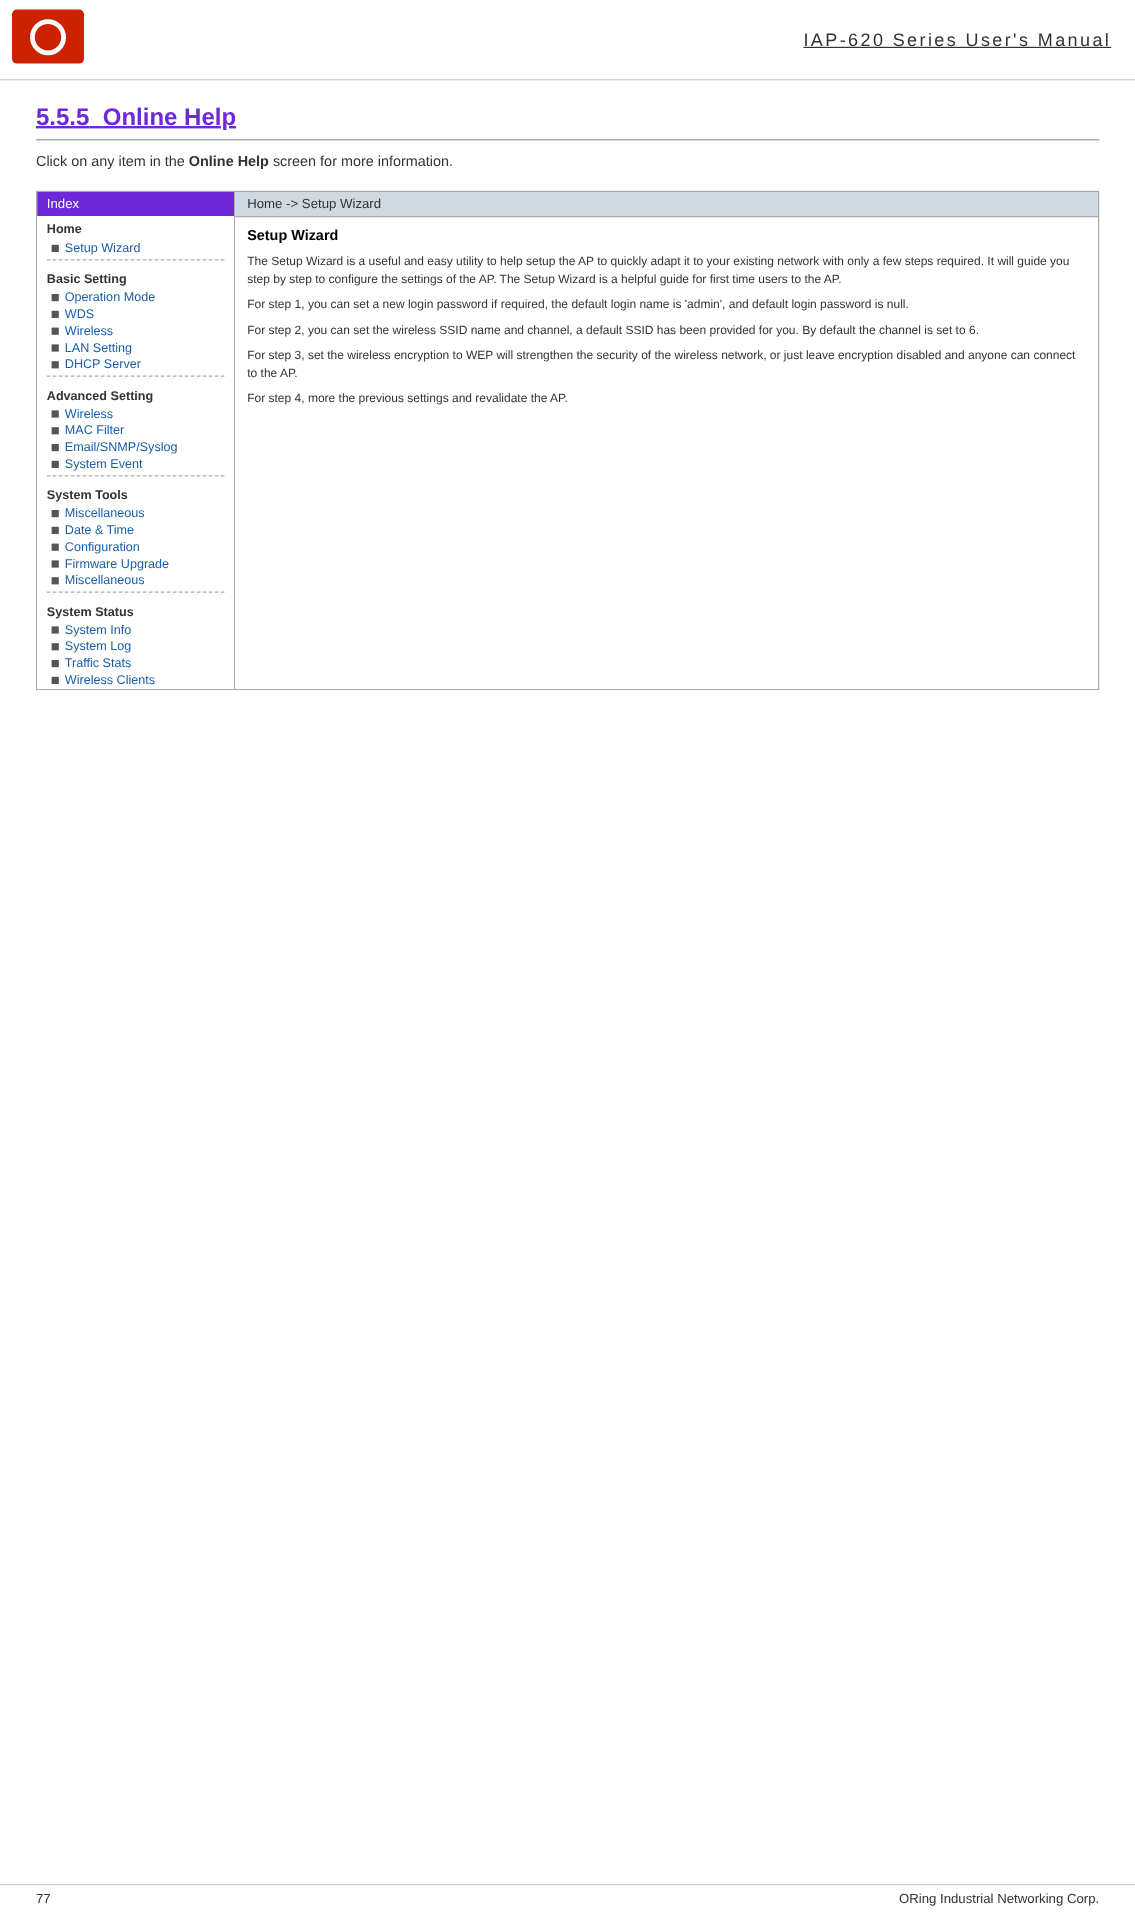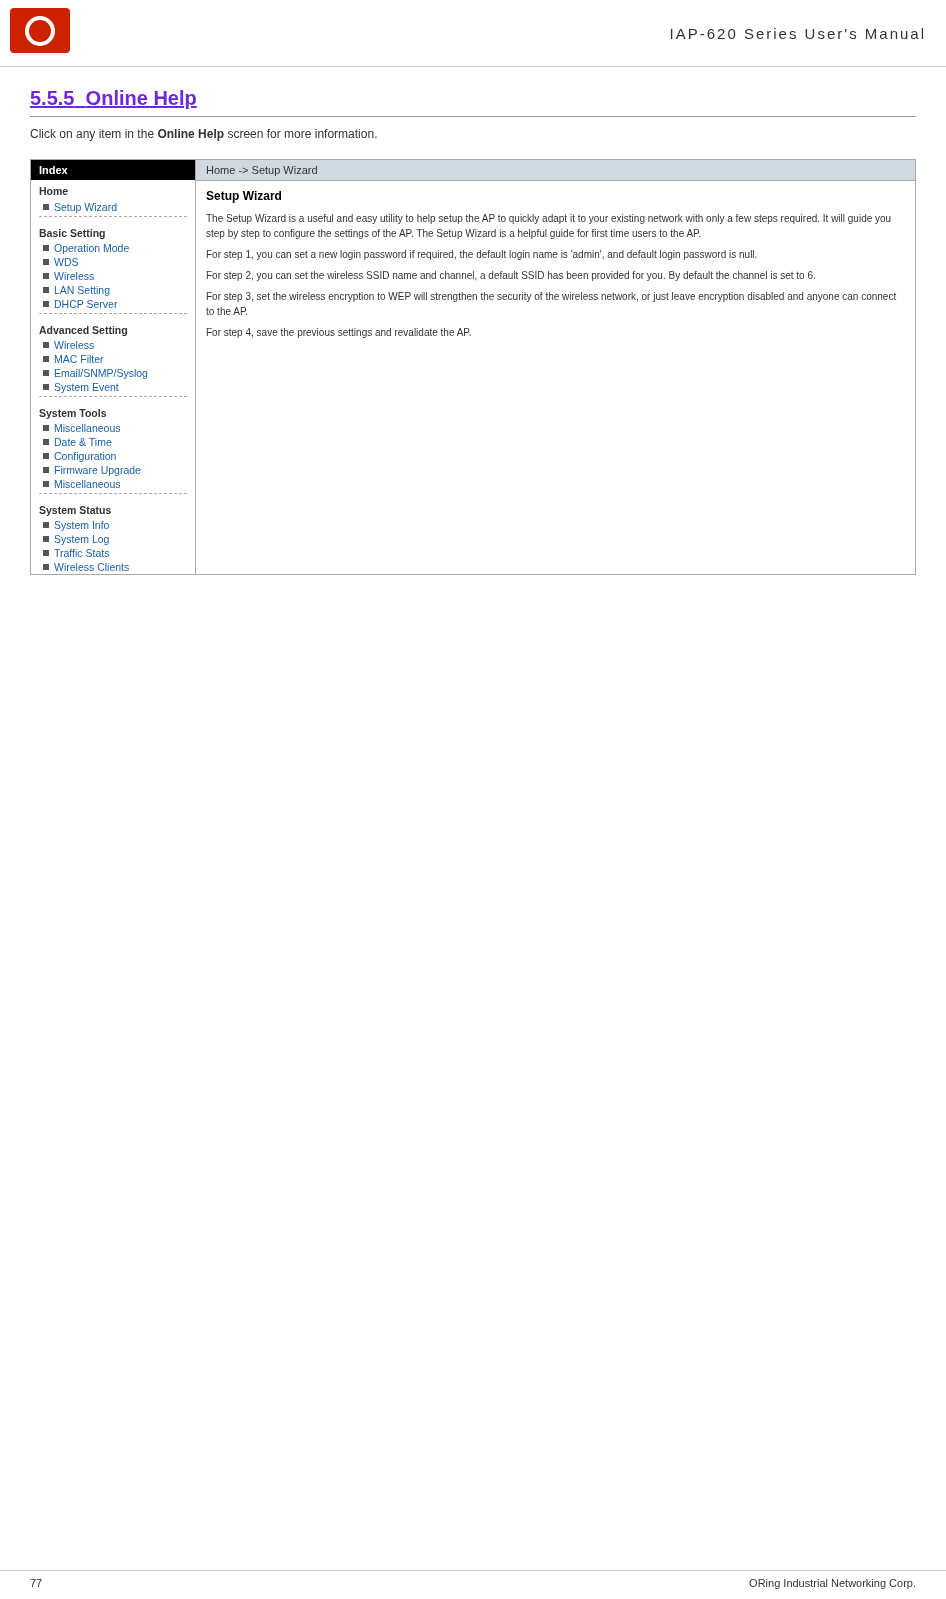--- a/index.html
+++ b/index.html
@@ -46,20 +46,21 @@
       position: absolute;
       top: 3px; left: 3px;
       width: 14px; height: 14px;
       background: #cc2200;
       border-radius: 50%;
     }
     .header-title {
       font-size: 15px;
       letter-spacing: 2px;
       color: #333;
+      text-decoration: underline;
     }
 
     
     .main-content {
       padding: 20px 30px;
     }
 
     .section-title {
       font-size: 20px;
       font-weight: bold;
@@ -87,24 +88,24 @@
 
     
     .sidebar {
       width: 165px;
       min-width: 165px;
       border-right: 1px solid #aaa;
       background: #fff;
       padding: 0;
     }
     .sidebar-index-header {
-      background: #000000;
+      background: #6d28d9;
       color: #fff;
       font-size: 11px;
-      font-weight: bold;
+      font-weight: normal;
       padding: 4px 8px;
     }
     .sidebar-section-label {
       font-size: 10.5px;
       font-weight: bold;
       color: #333;
       padding: 6px 8px 2px 8px;
       display: block;
     }
     .sidebar-divider {
@@ -304,21 +305,21 @@
     </div>
 
     <div class="right-panel">
       <div class="right-panel-header">Home -&gt; Setup Wizard</div>
       <div class="right-panel-title">Setup Wizard</div>
       <div class="right-panel-body">
         <p>The Setup Wizard is a useful and easy utility to help setup the AP to quickly adapt it to your existing network with only a few steps required. It will guide you step by step to configure the settings of the AP. The Setup Wizard is a helpful guide for first time users to the AP.</p>
         <p>For step 1, you can set a new login password if required, the default login name is 'admin', and default login password is null.</p>
         <p>For step 2, you can set the wireless SSID name and channel, a default SSID has been provided for you. By default the channel is set to 6.</p>
         <p>For step 3, set the wireless encryption to WEP will strengthen the security of the wireless network, or just leave encryption disabled and anyone can connect to the AP.</p>
-        <p>For step 4, save the previous settings and revalidate the AP.</p>
+        <p>For step 4, more the previous settings and revalidate the AP.</p>
       </div>
     </div>
 
   </div>
 </div>
 
 <div class="page-footer">
   <span>77</span>
   <span>ORing Industrial Networking Corp.</span>
 </div>

